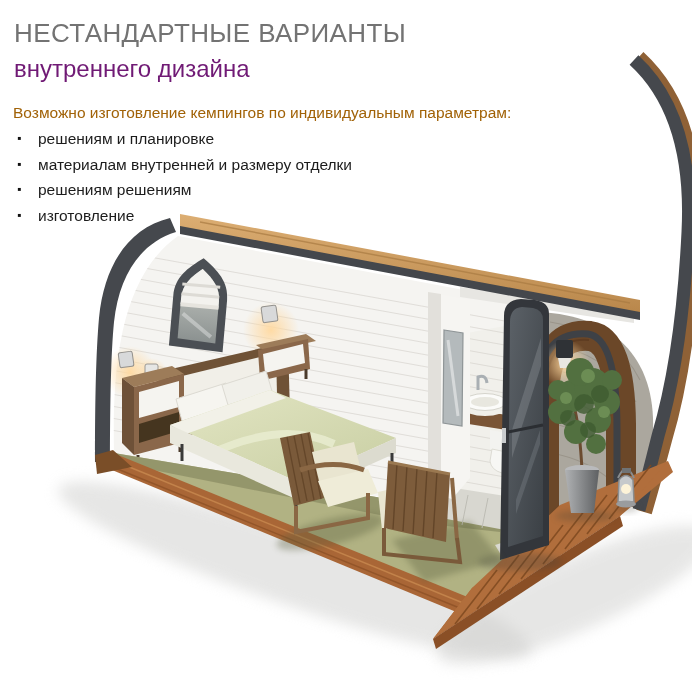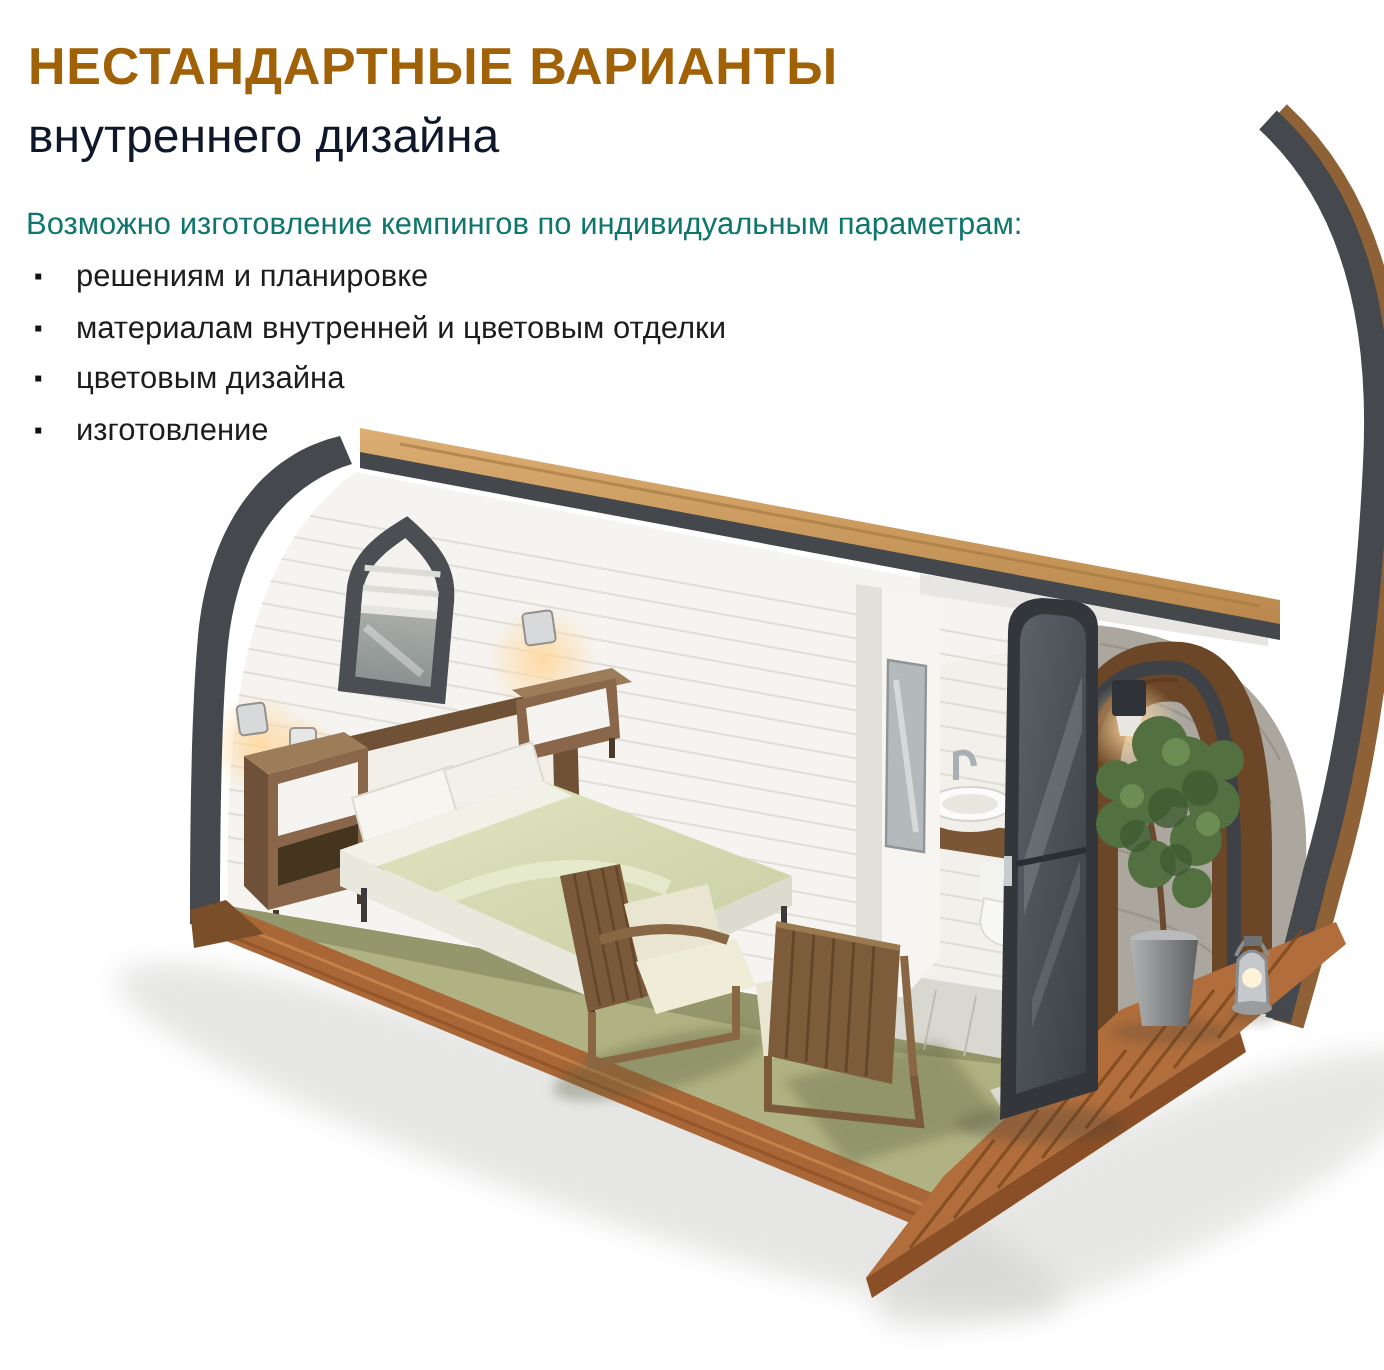--- a/index.html
+++ b/index.html
@@ -1,22 +1,22 @@
 <!DOCTYPE html>
 <html><head>
 <meta charset="utf-8">
 <style>
   html,body{margin:0;padding:0;background:#ffffff;}
   .page{position:relative;width:692px;height:685px;background:#ffffff;overflow:hidden;
         font-family:"Liberation Sans",sans-serif;}
   .textblock{position:relative;z-index:2;}
-  .title{font-size:26px;font-weight:bold;color:#a16207;letter-spacing:.4px;
+  .title{font-size:26px;font-weight:normal;color:#737373;letter-spacing:.4px;
          margin:20px 0 0 14px;line-height:1.05;}
-  .subtitle{font-size:24px;font-weight:400;color:#0f172a;margin:9px 0 0 14px;line-height:1.05;}
-  .intro{font-size:15.5px;color:#0f766e;margin:23px 0 0 13px;line-height:1.2;}
+  .subtitle{font-size:24px;font-weight:400;color:#701a75;margin:9px 0 0 14px;line-height:1.05;}
+  .intro{font-size:15.5px;color:#a16207;margin:23px 0 0 13px;line-height:1.2;}
   ul.features{list-style:none;margin:6px 0 0 17px;padding:0;}
   ul.features li{display:flex;align-items:flex-start;font-size:15.5px;color:#1c1c1c;
                  margin-top:7px;line-height:1.2;}
   .blt{font-size:12px;color:#111;width:21px;flex:0 0 21px;line-height:1.4;}
   svg.scene{position:absolute;left:0;top:0;width:692px;height:685px;z-index:1;pointer-events:none;}
 </style>
 </head>
 <body>
 
 <div class="page">
@@ -311,25 +311,25 @@
     <h1 class="title">НЕСТАНДАРТНЫЕ ВАРИАНТЫ</h1>
     <h2 class="subtitle">внутреннего дизайна</h2>
     <p class="intro">Возможно изготовление кемпингов по индивидуальным параметрам:</p>
     <ul class="features">
       <li>
         <span class="blt">▪</span>
         <span>решениям и планировке</span>
       </li>
       <li>
         <span class="blt">▪</span>
-        <span>материалам внутренней и цветовым отделки</span>
+        <span>материалам внутренней и размеру отделки</span>
       </li>
       <li>
         <span class="blt">▪</span>
-        <span>цветовым дизайна</span>
+        <span>решениям решениям</span>
       </li>
       <li>
         <span class="blt">▪</span>
         <span>изготовление</span>
       </li>
     </ul>
   </div>
 </div>
 
 </body></html>

